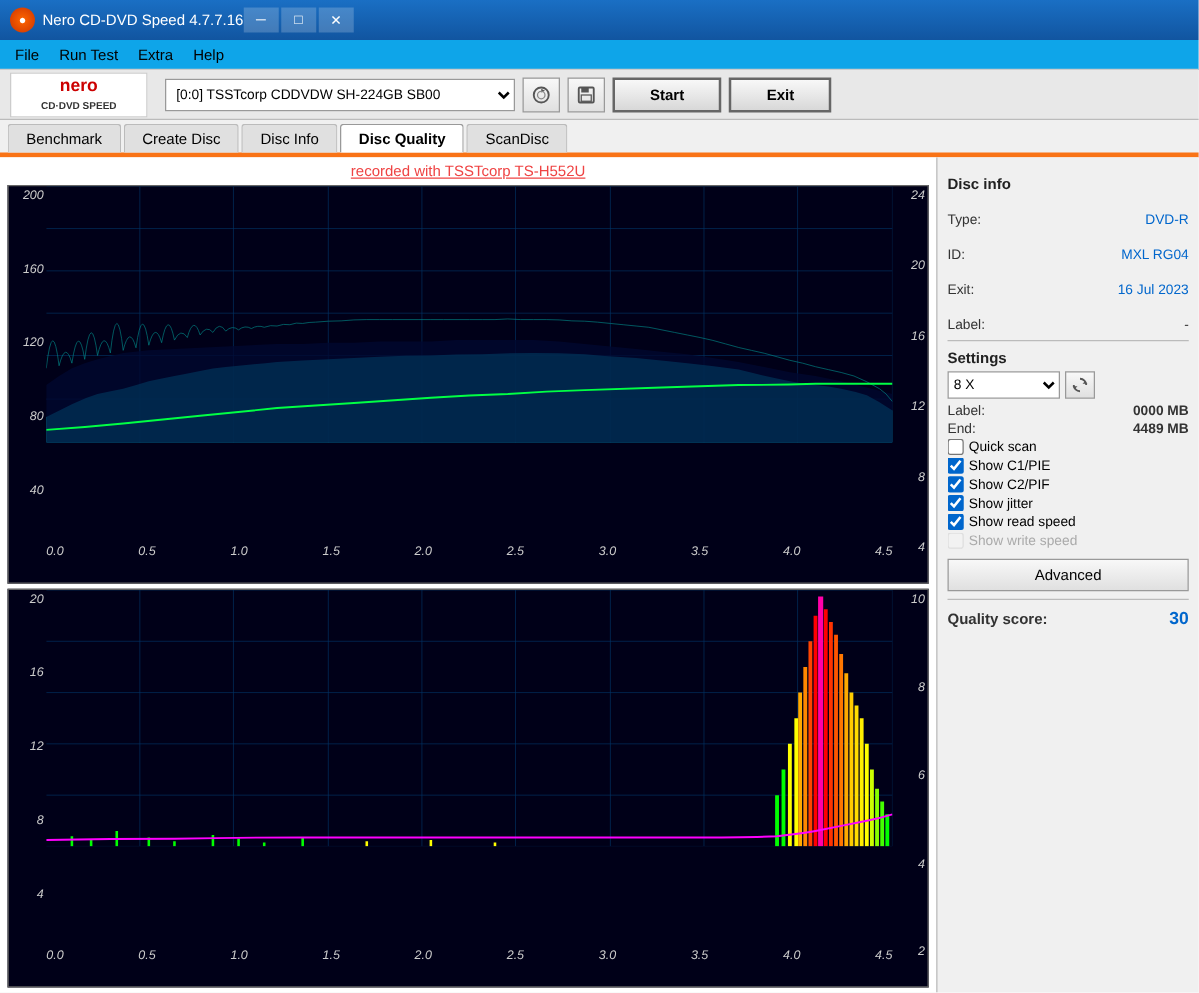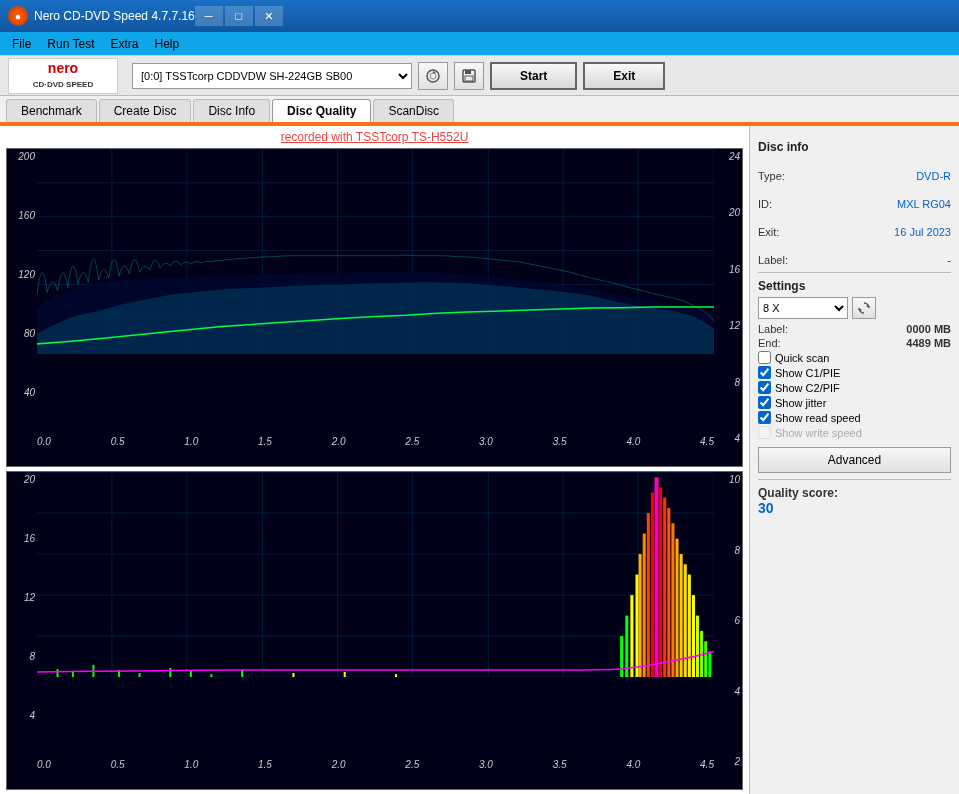--- a/index.html
+++ b/index.html
@@ -325,21 +325,20 @@
       height: 1px;
       background: #bbb;
       margin: 6px 0;
     }
 
     .quality-row {
       display: flex;
       justify-content: space-between;
       align-items: baseline;
       margin-top: 4px;
-      flex-direction: column;
     }
     .quality-label { font-weight: bold; font-size: 12px; color: #333; }
     .quality-value { color: #0066cc; font-weight: bold; font-size: 14px; }
   </style>
 </head>
 <body>
 
 <div id="title-bar">
   <div class="app-icon">●</div>
   <span>Nero CD-DVD Speed 4.7.7.16</span>

